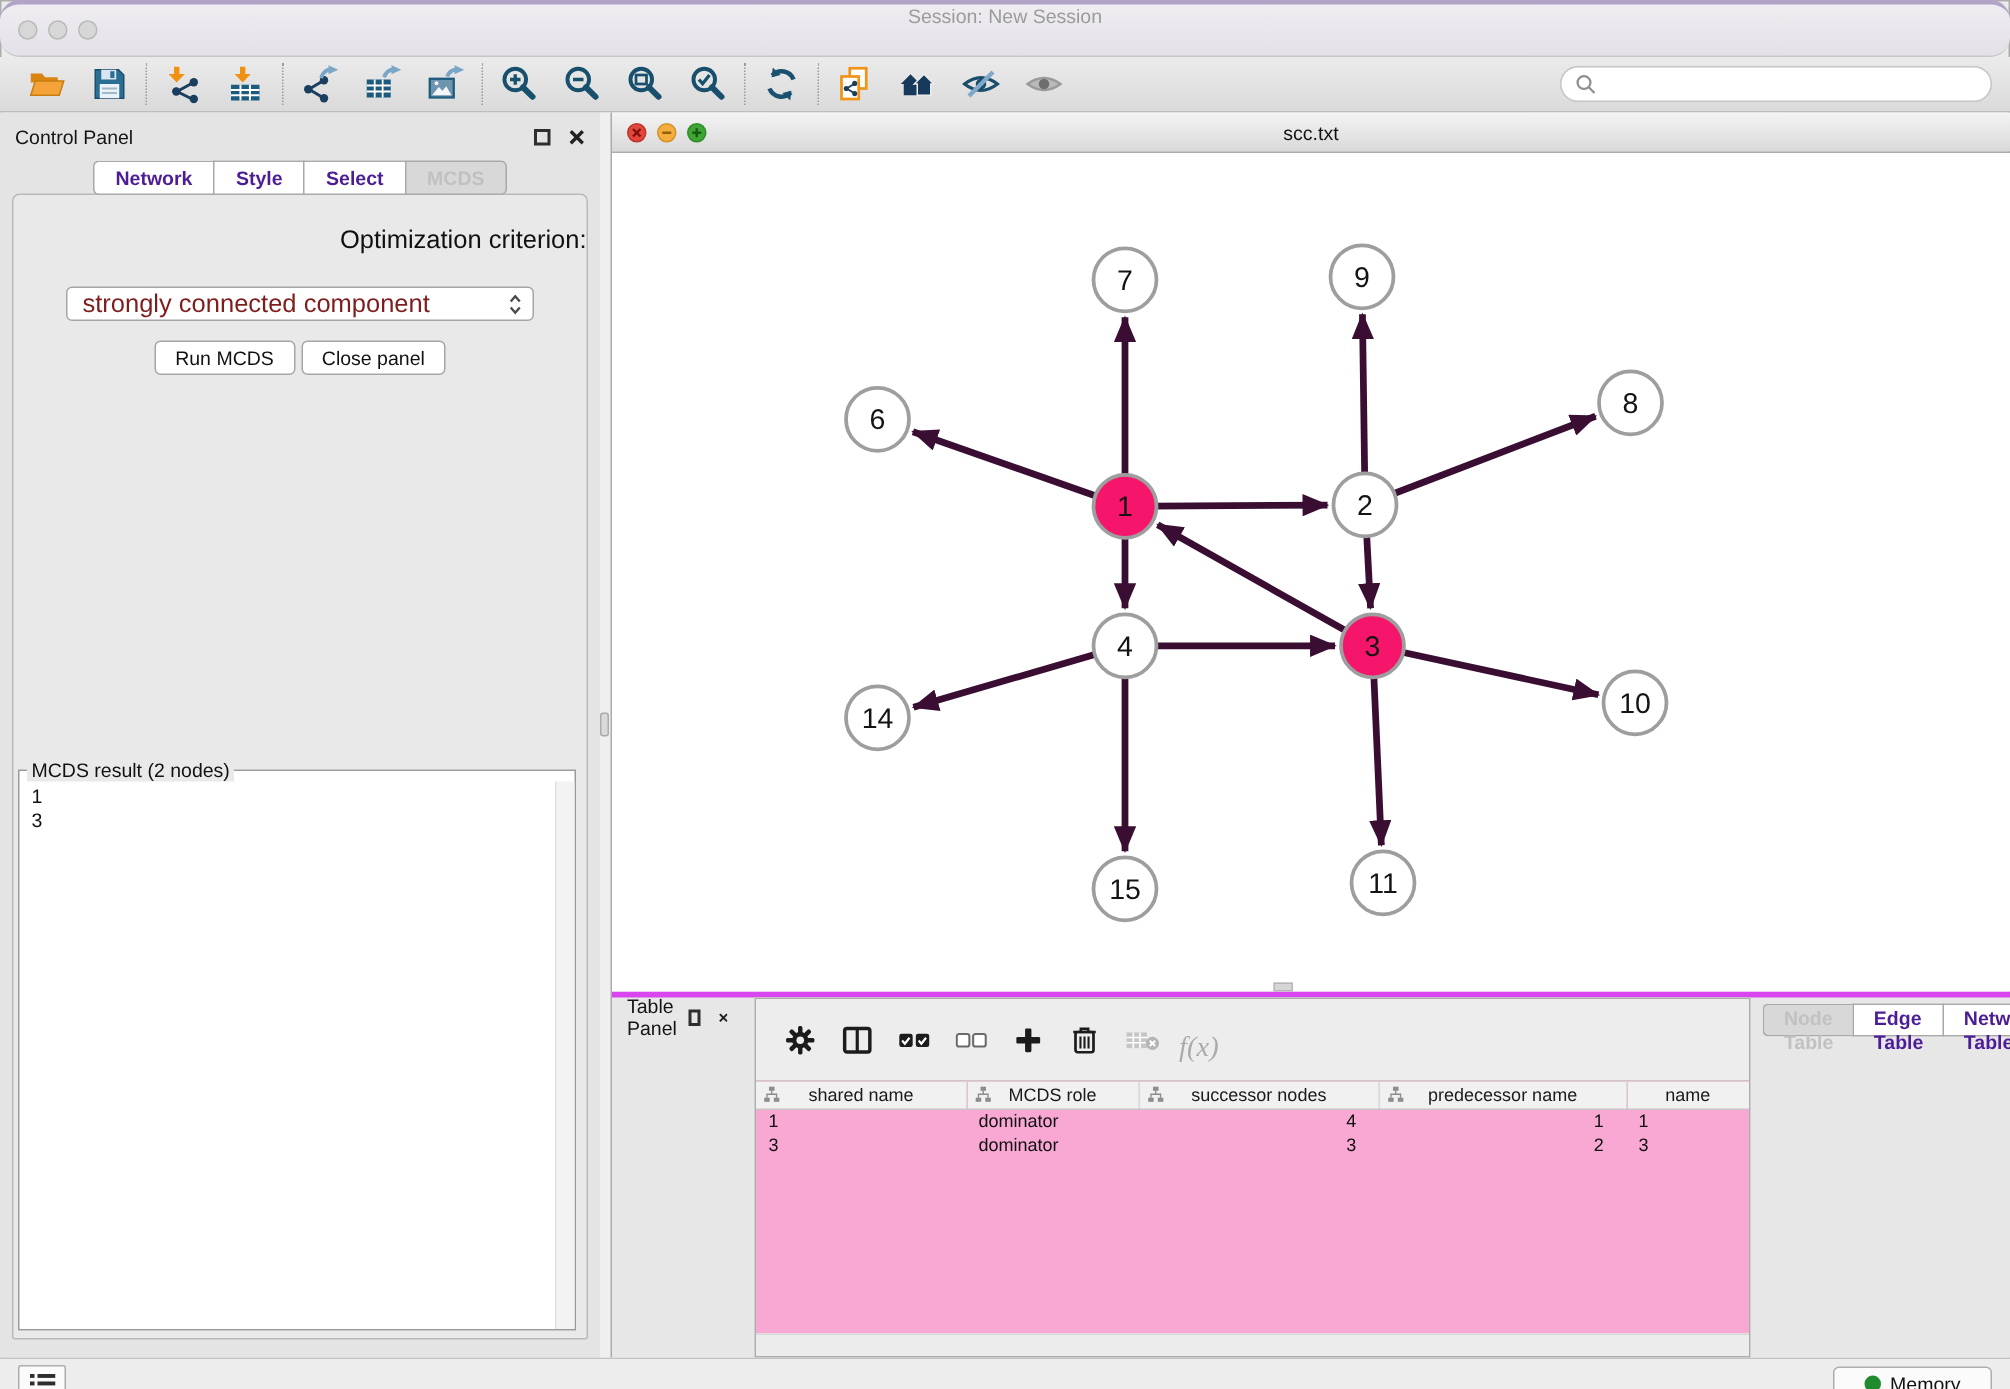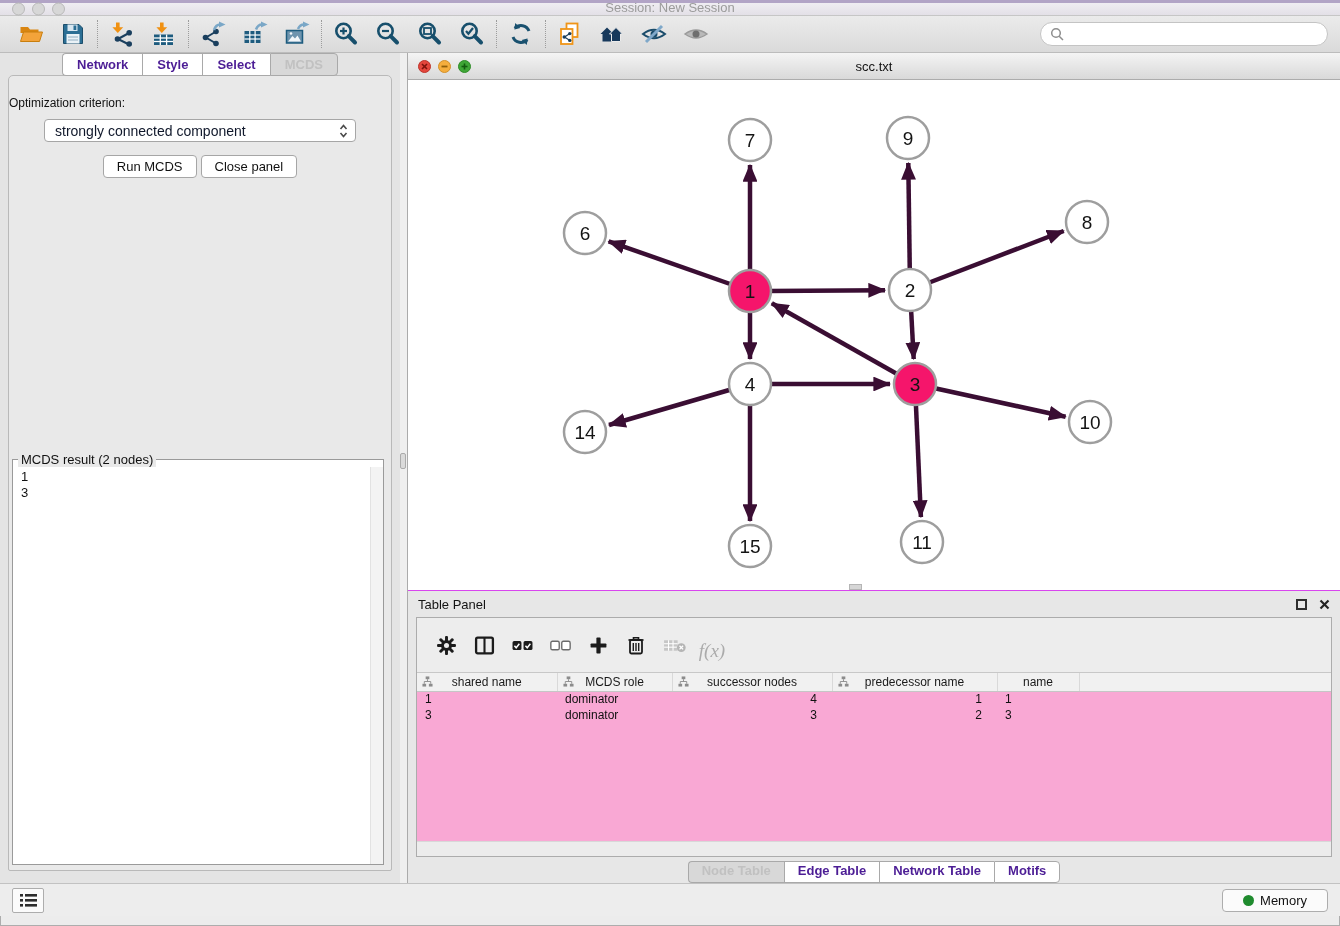--- a/index.html
+++ b/index.html
@@ -4,23 +4,23 @@
 <style>
   * { box-sizing: border-box; }
   html,body { margin:0; padding:0; background:#fff; }
   .app {
     width:1340px; height:926px; position:relative; overflow:hidden;
     font-family:"Liberation Sans", sans-serif; background:#ECECEC;
     box-shadow: inset 0 0 0 1px #ADADAD;
   }
   
   .titlebar {
-    height:16px; border-top:3px solid #B2A4C6; border-bottom:1px solid #C6C6C6;
+    height:38px; border-top:3px solid #B2A4C6; border-bottom:1px solid #C6C6C6;
     background:linear-gradient(#EFEDF2,#E3E0E7);
-    display:flex; align-items:flex-end; justify-content:center; position:relative;
+    display:flex; align-items:flex-start; justify-content:center; position:relative;border-radius:13px;
   }
   .traffic { position:absolute; left:12px; top:50%; transform:translateY(-50%); display:flex; gap:7px; }
   .tl-dot { width:13px; height:13px; border-radius:50%; background:#D7D7D7; border:1px solid #B9B9B9; }
   .titlebar .title { font-size:13px; color:#9B9B9B; }
   
   .toolbar {
     height:37px; background:linear-gradient(#EBEBEB,#DADADA);
     border-bottom:1px solid #BCBCBC; display:flex; align-items:center; padding:0 10px;
   }
   .tb-btn { width:42px; height:32px; display:flex; align-items:center; justify-content:center; }
@@ -44,24 +44,24 @@
     font-size:13px; font-weight:700; color:#4c1d95; background:#fff;
     border:1px solid #A9A9A9; border-right:none; padding:3px 14px 0 14px; line-height:16px; height:23px;
   }
   .cp-tab:first-child, .tp-tab:first-child { border-radius:4px 0 0 4px; }
   .cp-tab:last-child, .tp-tab:last-child { border-right:1px solid #A9A9A9; border-radius:0 4px 4px 0; }
   .cp-tab.active, .tp-tab.active { background:#D8D8D8; color:#C1C1C1; }
   .cp-body {
     flex:1; margin:-1px 8px 12px 8px; background:#E9E9E9;
     border:1px solid #B9B9B9; border-radius:5px 5px 2px 2px; position:relative;
   }
-  .opt-label { margin-top:20px; text-align:left; font-size:12px; color:#111; }
+  .opt-label { margin-top:20px; text-align:right; font-size:17px; color:#111; }
   .dropdown {
-    margin:9px auto 0; width:312px; height:23px; background:#fff; border:1px solid #A6A6A6;
-    border-radius:4px; display:flex; align-items:center; padding:0 7px 0 10px; font-size:14px; color:#0f172a;
+    margin:21px auto 0; width:312px; height:23px; background:#fff; border:1px solid #A6A6A6;
+    border-radius:4px; display:flex; align-items:center; padding:0 7px 0 10px; font-size:17px; color:#7f1d1d;
   }
   .dropdown .val { flex:1; }
   .btn-row { margin-top:13px; display:flex; justify-content:center; gap:4px; }
   .mac-btn {
     height:23px; padding:0 13px; background:#fff; border:1px solid #A6A6A6; border-radius:4px;
     font-size:13px; font-family:inherit; color:#111;
   }
   .result-box {
     position:absolute; left:3px; right:7px; top:376px; bottom:5px;
     background:#fff; border:1px solid #9A9A9A; margin:0; padding:0;
@@ -81,21 +81,21 @@
   }
   .net-traffic { position:absolute; left:10px; display:flex; gap:7px; }
   .nt-dot { width:13px; height:13px; border-radius:50%; display:flex; align-items:center; justify-content:center; }
   .nt-red { background:#E4463C; border:1px solid #BC342B; }
   .nt-yellow { background:#F5AE3D; border:1px solid #D3912B; }
   .nt-green { background:#3FA636; border:1px solid #2F8C28; }
   .net-canvas { flex:1; background:#fff; position:relative; }
   .net-canvas svg.graph { width:100%; height:100%; display:block; }
   .h-handle { position:absolute; bottom:0; left:441px; width:13px; height:6px; background:#D6D6D6; border:1px solid #B5B5B5; }
   
-  .table-panel { flex:1; background:#E7E7E7; border-top:1px solid #d946ef; display:flex; flex-direction:column; }
+  .table-panel { flex:1; background:#E7E7E7; border-top:4px solid #d946ef; display:flex; }
   .tp-header { height:26px; display:flex; align-items:center; padding:0 10px; font-size:13px; color:#141414; }
   .tp-box { margin:0 8px; border:1px solid #ACACAC; background:#fff; height:240px; display:flex; flex-direction:column; }
   .tp-toolbar { height:55px; background:#EDEDED; border-bottom:1px solid #C8C8C8; display:flex; align-items:center; padding-left:10px; }
   .tpt-btn { width:38px; display:flex; align-items:center; justify-content:center; }
   .fx { font-family:"Liberation Serif", serif; font-style:italic; font-size:19px; color:#ABABAB;margin-top:12px; }
   .tp-tablewrap { flex:1; overflow:hidden; background:#f9a8d4; }
   table.node-table { width:100%; border-collapse:collapse; table-layout:fixed; }
   table.node-table th {
     height:18px; background:#F1F1F1; border-bottom:1px solid #C6C6C6; border-right:1px solid #D9D9D9;
     font-size:12px; font-weight:400; color:#1A1A1A; text-align:center; position:relative; padding:0;
@@ -285,20 +285,29 @@
         <circle cx="6" cy="6" r="4.3" fill="none" stroke="#8E8E8E" stroke-width="1.5"></circle>
         <line x1="9.2" y1="9.2" x2="13" y2="13" stroke="#8E8E8E" stroke-width="1.5"></line>
       </svg>
       <input type="text" placeholder="" style="">
     </div>
   </div>
 
   <div class="main">
 
     <div class="control-panel">
+      <div class="panel-header">
+        <span>Control Panel</span>
+        <span class="sp"></span>
+        <span class="float-ic"></span>
+        <svg class="close-ic" viewBox="0 0 11 11">
+          <line x1="1.5" y1="1.5" x2="9.5" y2="9.5" stroke="#222" stroke-width="2.2"></line>
+          <line x1="9.5" y1="1.5" x2="1.5" y2="9.5" stroke="#222" stroke-width="2.2"></line>
+        </svg>
+      </div>
       <div class="cp-tabs">
           <div class="cp-tab">Network</div>
           <div class="cp-tab">Style</div>
           <div class="cp-tab">Select</div>
           <div class="cp-tab active">MCDS</div>
         </div>
       <div class="cp-body">
         <div class="opt-label">Optimization criterion:</div>
         <div class="dropdown">
           <span class="val">strongly connected component</span>

